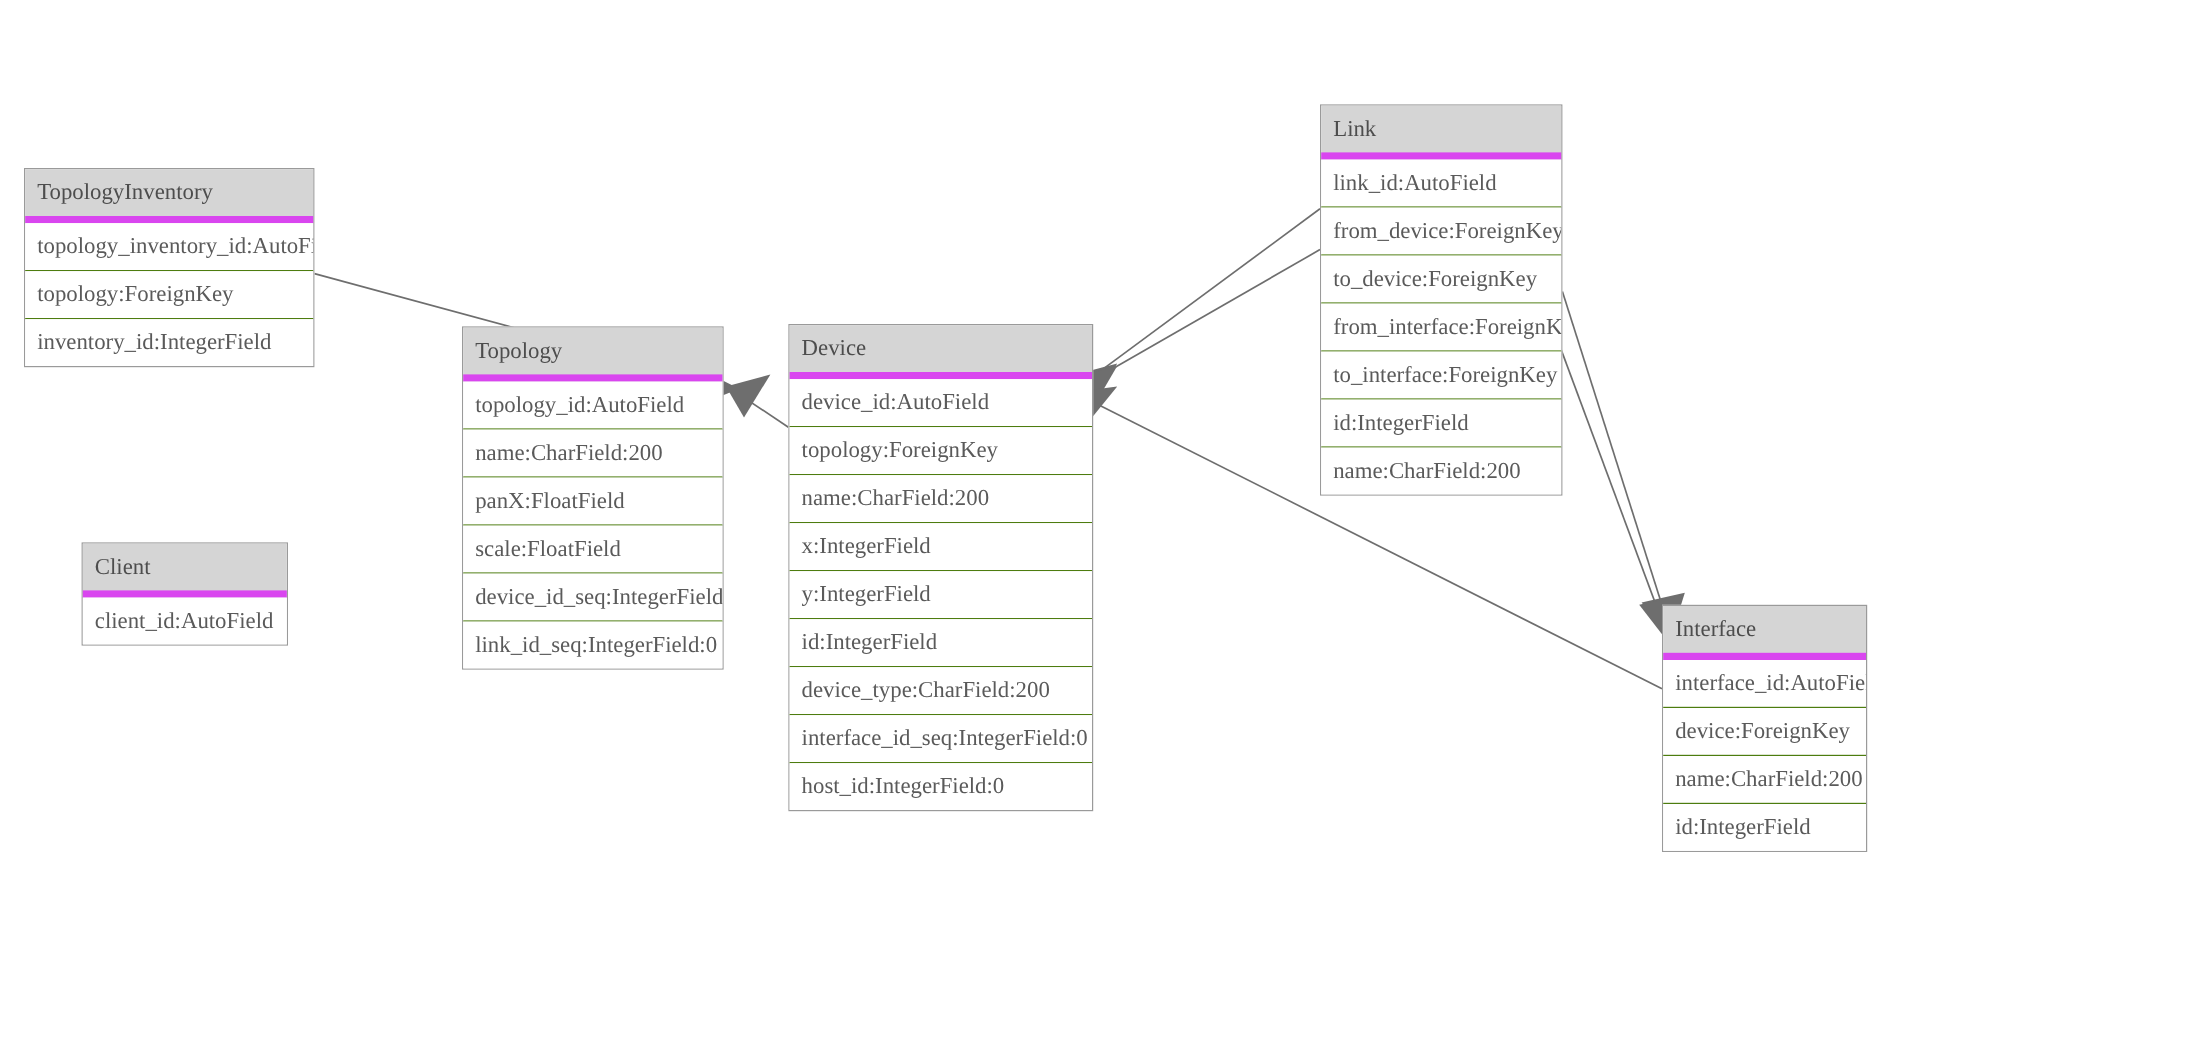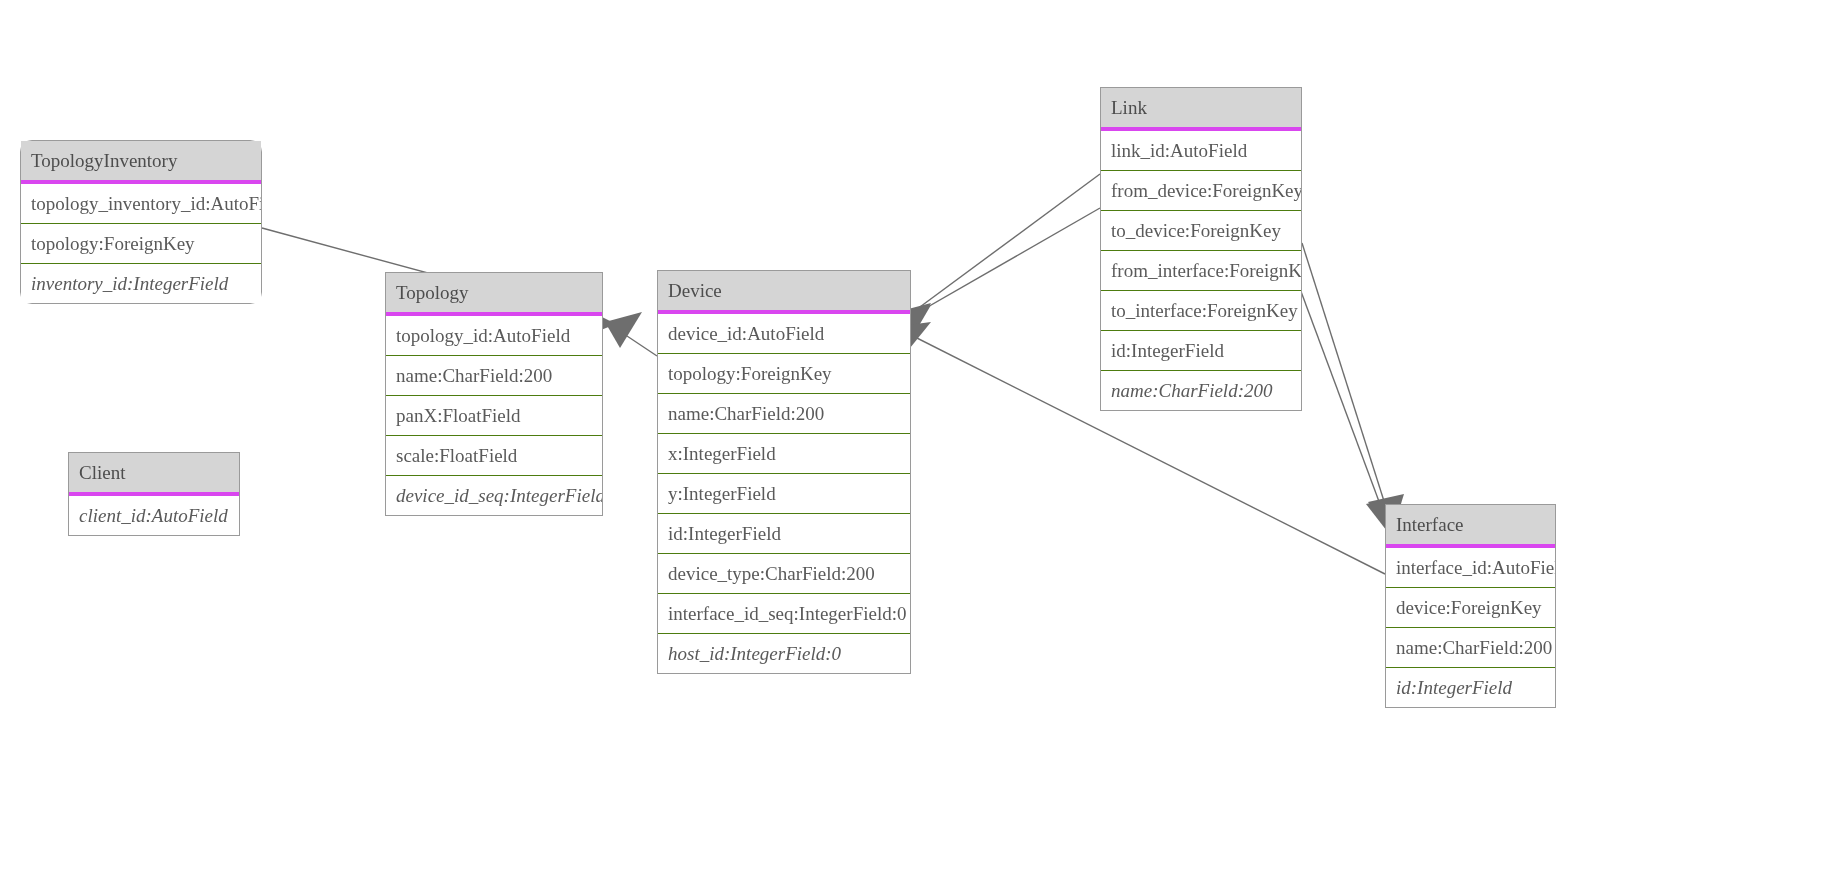--- a/index.html
+++ b/index.html
@@ -27,42 +27,41 @@
   .entity {
     position: absolute;
     z-index: 2;
     box-sizing: border-box;
     border: 1px solid #9a9a9a;
     background: #ffffff;
   }
   .entity-title {
     box-sizing: border-box;
     background: #d5d5d5;
-    border-bottom: 4px solid #d946ef;
+    border-bottom: 6px solid #d946ef;
     color: #4d4d4d;
     font-size: 19px;
     line-height: 1;
     padding: 10px 0 10px 10px;
     white-space: nowrap;
     overflow: hidden;
   }
   .entity-field {
     box-sizing: border-box;
     border-bottom: 1px solid #4d7c0f;
     color: #5a5a5a;
     font-size: 19px;
     line-height: 1;
     padding: 10px 0 10px 10px;
     white-space: nowrap;
     overflow: hidden;
     background: #ffffff;
   }
   .entity-field:last-child {
     border-bottom: none;
-    font-style: italic;
   }
 </style>
 </head>
 <body>
 
 <div id="canvas">
 
   <svg id="edge-layer" viewBox="0 0 1824 874" width="1824" height="874" xmlns="http://www.w3.org/2000/svg">
 
     <g>
@@ -94,34 +93,35 @@
       <line x1="1302" y1="243" x2="1390" y2="520" stroke="#6e6e6e" stroke-width="1.4"></line>
       <polygon points="1392,533 1368,502 1404,494" fill="#6e6e6e"></polygon>
     </g>
 
     <g>
       <line x1="1296" y1="278" x2="1387" y2="523" stroke="#6e6e6e" stroke-width="1.4"></line>
       <polygon points="1390,535 1366,504 1402,496" fill="#6e6e6e"></polygon>
     </g>
   </svg>
 
-  <div class="entity" style="left:20px; top:140px; width:242px;border-radius:12px;">
+  <div class="entity" style="left:20px; top:140px; width:242px;">
     <div class="entity-title">TopologyInventory</div>
     <div class="entity-field">topology_inventory_id:AutoField</div>
     <div class="entity-field">topology:ForeignKey</div>
     <div class="entity-field">inventory_id:IntegerField</div>
   </div>
 
   <div class="entity" style="left:385px; top:272px; width:218px;">
     <div class="entity-title">Topology</div>
     <div class="entity-field">topology_id:AutoField</div>
     <div class="entity-field">name:CharField:200</div>
     <div class="entity-field">panX:FloatField</div>
     <div class="entity-field">scale:FloatField</div>
     <div class="entity-field">device_id_seq:IntegerField:0</div>
+    <div class="entity-field">link_id_seq:IntegerField:0</div>
   </div>
 
   <div class="entity" style="left:657px; top:270px; width:254px;">
     <div class="entity-title">Device</div>
     <div class="entity-field">device_id:AutoField</div>
     <div class="entity-field">topology:ForeignKey</div>
     <div class="entity-field">name:CharField:200</div>
     <div class="entity-field">x:IntegerField</div>
     <div class="entity-field">y:IntegerField</div>
     <div class="entity-field">id:IntegerField</div>

